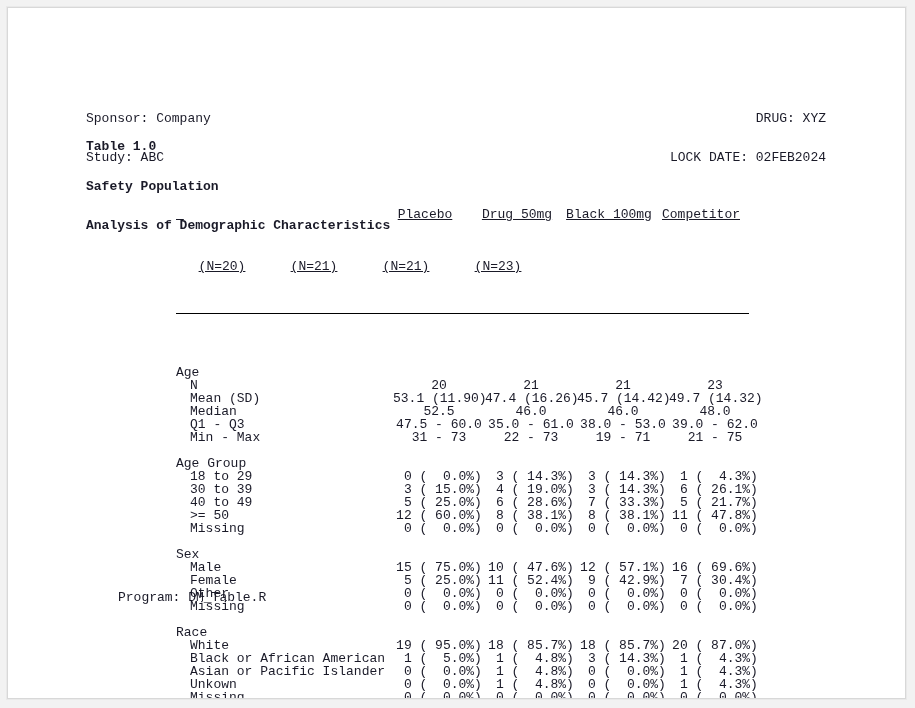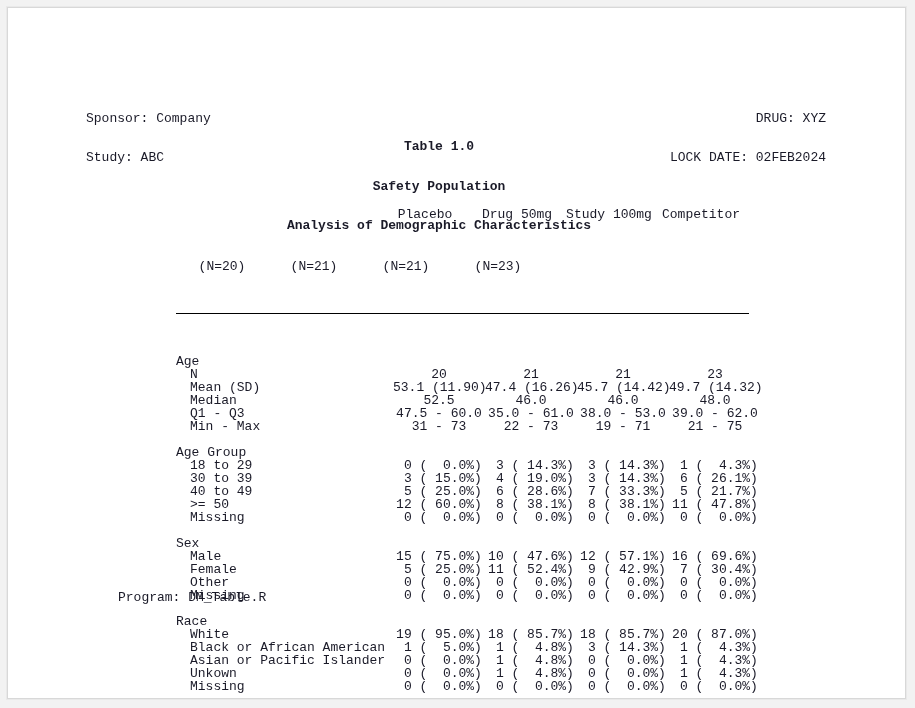--- a/index.html
+++ b/index.html
@@ -47,65 +47,66 @@
   .banner-row {
     display: flex;
     justify-content: space-between;
     align-items: baseline;
   }
   .banner-left, .banner-right { white-space: pre; }
 
   
   #titles {
     position: absolute;
-    left: 61px;
+    left: 78px;
     top: 106px;
     width: 740px;
-    text-align: center;
+    text-align: left;
     font-family: Liberation Mono, monospace;
   }
   #titles div {
     font-weight: bold;
     white-space: pre;
     line-height: 13.5px;
   }
 
   
   #table-block {
     position: absolute;
     left: 168px;
     top: 161px;
     width: 573px;
   }
 
   .col-head-row {
     display: flex;
     white-space: pre;
     line-height: 13px;
+    text-decoration: underline;
   }
   .lbl-cell {
     width: 203px;
     flex: 0 0 203px;
     white-space: pre;
   }
   .val-cell {
     width: 92px;
     flex: 0 0 92px;
     text-align: center;
     white-space: pre;
   }
 
   #header-rule {
     border-top: 1.6px solid #000000;
     margin-top: 1px;
     width: 573px;
   }
 
   #body-rows {
-    margin-top: 2px;
+    margin-top: 13px;
   }
   .data-row {
     display: flex;
     white-space: pre;
     line-height: 13px;
     height: 13px;
   }
   .data-row.section {
     
   }
@@ -150,21 +151,21 @@
     <div>Safety Population</div>
     <div>Analysis of Demographic Characteristics</div>
   </div>
 
   <div id="table-block" class="mono">
 
     <div class="col-head-row">
       <span class="lbl-cell"> </span>
       <span class="val-cell">Placebo</span>
       <span class="val-cell">Drug 50mg</span>
-      <span class="val-cell">Study 100mg</span>
+      <span class="val-cell">Black 100mg</span>
       <span class="val-cell">Competitor</span>
     </div>
 
     <div class="col-head-row">
       <span class="val-cell">(N=20)</span>
       <span class="val-cell">(N=21)</span>
       <span class="val-cell">(N=21)</span>
       <span class="val-cell">(N=23)</span>
     </div>
 

